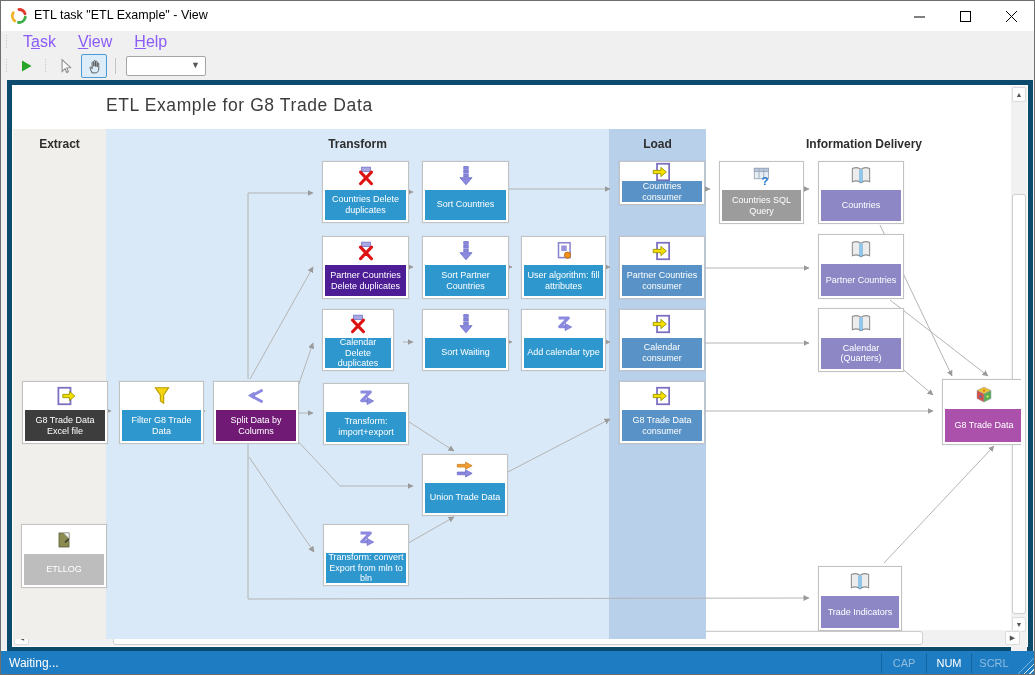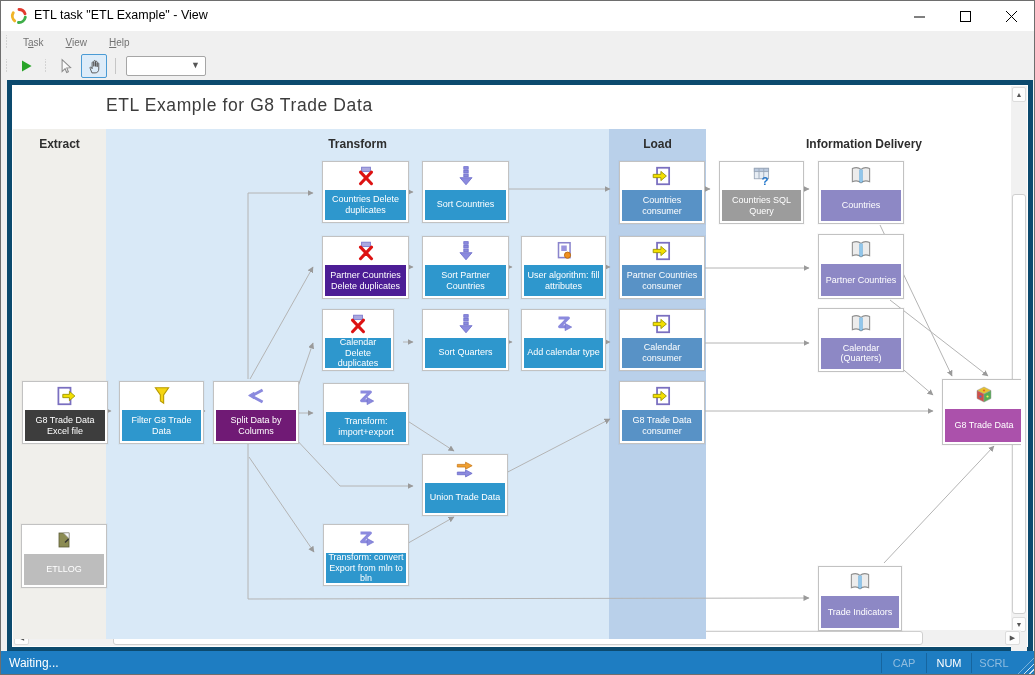--- a/index.html
+++ b/index.html
@@ -10,21 +10,21 @@
   }
   
   .titlebar{position:absolute;left:0;top:0;width:100%;height:30px;background:#fff;}
   .app-icon{position:absolute;left:9px;top:6px;width:18px;height:18px;}
   .title-text{position:absolute;left:33px;top:7px;font-size:12.5px;color:#000;}
   .winbtn{position:absolute;top:0;width:46px;height:30px;display:flex;align-items:center;justify-content:center;}
   .btn-min{right:92px}.btn-max{right:46px}.btn-close{right:0}
   
   .menubar{position:absolute;left:0;top:30px;width:100%;height:22px;background:#f0f0f0;display:flex;align-items:center;}
   .grip{width:3px;height:14px;margin:0 4px;background-image:repeating-linear-gradient(#b8b8b8 0 1px,transparent 1px 3px);background-size:1px 3px;background-position:center;background-repeat:repeat-y;}
-  .menu-item{padding:3px 11px;font-size:10px;color:#737373;}
+  .menu-item{padding:3px 11px;font-size:16px;color:#8b5cf6;}
   .menu-item u{text-decoration:underline;}
   
   .toolbar{position:absolute;left:0;top:52px;width:100%;height:26px;background:#f0f0f0;display:flex;align-items:center;}
   .tool-btn{width:24px;height:22px;display:flex;align-items:center;justify-content:center;border-radius:2px;margin:0 2px;}
   .tool-btn.selected{border:1px solid #4a9bd5;background:#ddecf9;}
   .tb-sep{width:1px;height:16px;background:#c6c6c6;margin:0 6px;}
   .combo{width:80px;height:20px;background:#fff;border:1px solid #a6a6a6;border-radius:2px;position:relative;margin-left:4px;font-size:11px;color:#333;padding:2px 18px 0 5px;box-sizing:border-box;}
   .combo .arr{position:absolute;right:5px;top:3px;font-size:9px;color:#555;}
   
   .canvas-outer{position:absolute;left:0;top:78px;width:1035px;height:574px;background:#f0f0f0;}
@@ -268,21 +268,21 @@
             <div class="node-icon">
               <svg viewBox="0 0 20 20" width="22" height="22">
                 <g fill="#8b8ade" stroke="#6a69c9" stroke-width="0.7">
                   <rect x="8" y="1.5" width="4" height="2.4"></rect>
                   <rect x="8" y="4.9" width="4" height="2.4"></rect>
                   <rect x="8" y="8.3" width="4" height="2.4"></rect>
                   <path d="M4.5,11.5 H15.5 L10,18 Z"></path>
                 </g>
               </svg>
             </div>
-            <div class="node-label" style="background: rgb(46, 151, 205);">Sort Quarters</div>
+            <div class="node-label" style="background: rgb(46, 151, 205);">Sort Waiting</div>
           </div>
           <div class="node" style="left: 509px; top: 224px; width: 85px; height: 62px;">
             <div class="node-icon">
               <svg viewBox="0 0 20 20" width="22" height="22">
                 <path d="M5,4.5 H14 L6,12.5 H12" fill="none" stroke="#8b8ade" stroke-width="2.8" stroke-linejoin="round"></path>
                 <path d="M11,9.5 L17,12.8 L11,16 Z" fill="#8b8ade" stroke="#6a69c9" stroke-width="0.6"></path>
               </svg>
             </div>
             <div class="node-label" style="background: rgb(46, 151, 205);">Add calendar type</div>
           </div>
@@ -306,21 +306,21 @@
           </div>
           <div class="node" style="left: 311px; top: 439px; width: 86px; height: 62px;">
             <div class="node-icon">
               <svg viewBox="0 0 20 20" width="22" height="22">
                 <path d="M5,4.5 H14 L6,12.5 H12" fill="none" stroke="#8b8ade" stroke-width="2.8" stroke-linejoin="round"></path>
                 <path d="M11,9.5 L17,12.8 L11,16 Z" fill="#8b8ade" stroke="#6a69c9" stroke-width="0.6"></path>
               </svg>
             </div>
             <div class="node-label" style="background: rgb(46, 151, 205);">Transform: convert Export from mln to bln</div>
           </div>
-          <div class="node" style="left: 607px; top: 76px; width: 86px; height: 63px;">
+          <div class="node" style="left: 607px; top: 76px; width: 86px; height: 44px;">
             <div class="node-icon">
               <svg viewBox="0 0 20 20" width="22" height="22">
                 <rect x="5.5" y="2.5" width="11" height="15" fill="#fff" stroke="#7a6fc0" stroke-width="1.6"></rect>
                 <path d="M2,8.5 H9 V5.8 L14,10 L9,14.2 V11.5 H2 Z" fill="#f3df00" stroke="#9a9400" stroke-width="0.8"></path>
               </svg>
             </div>
             <div class="node-label" style="background: rgb(88, 146, 198);">Countries consumer</div>
           </div>
           <div class="node" style="left: 607px; top: 151px; width: 86px; height: 63px;">
             <div class="node-icon">

